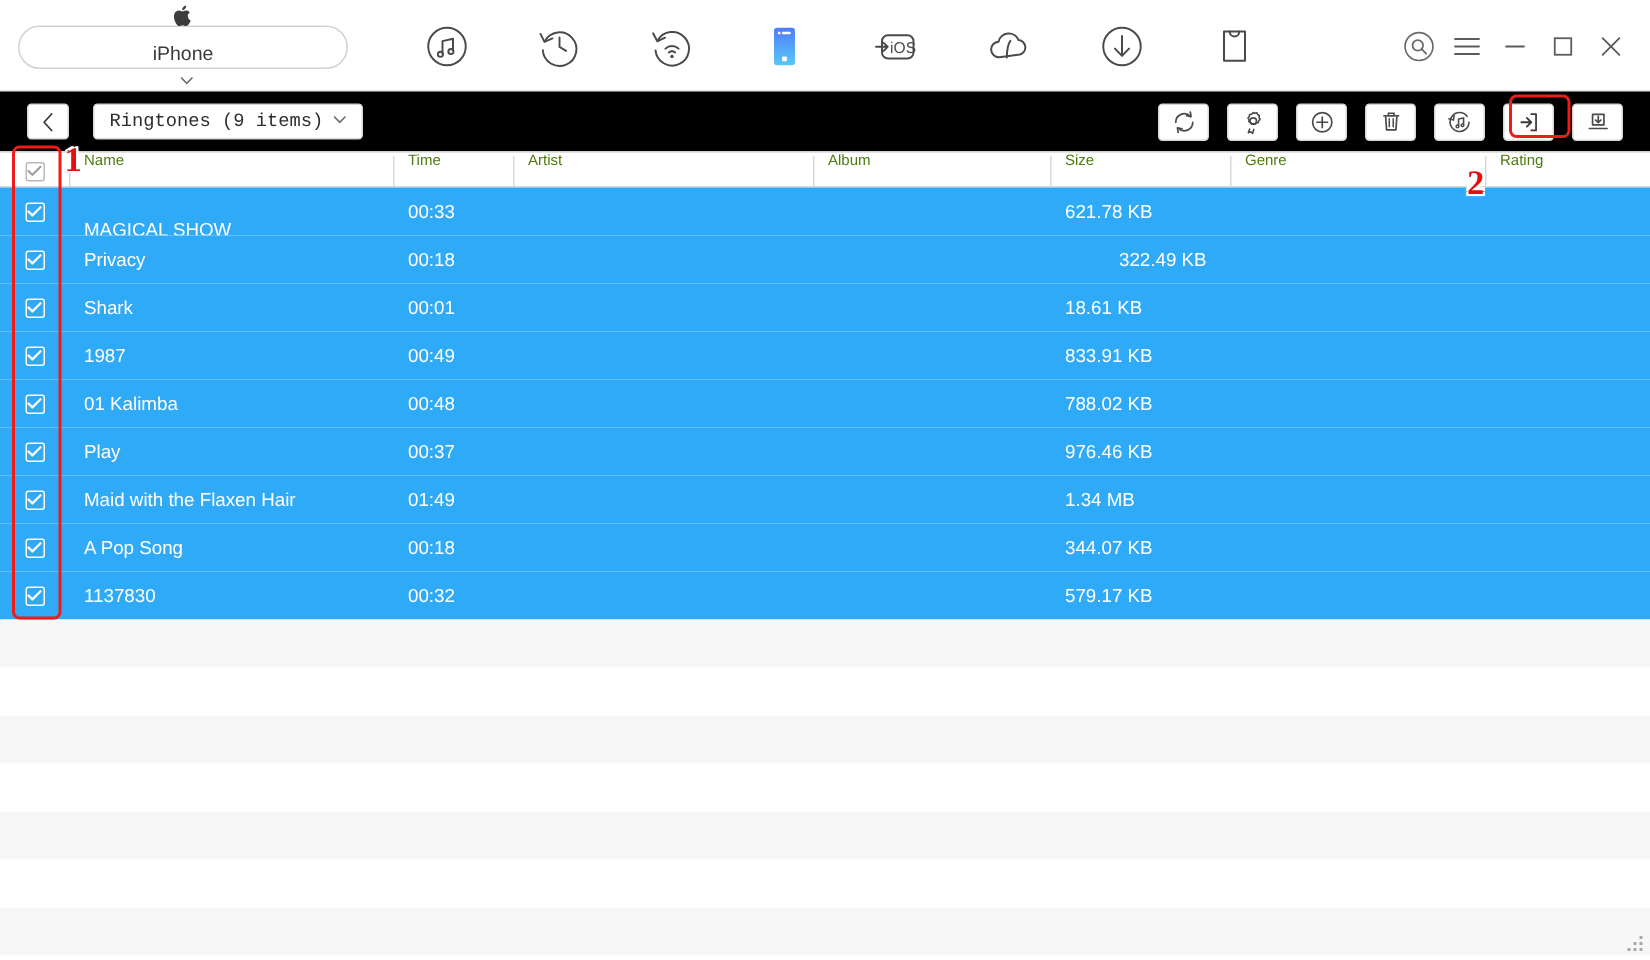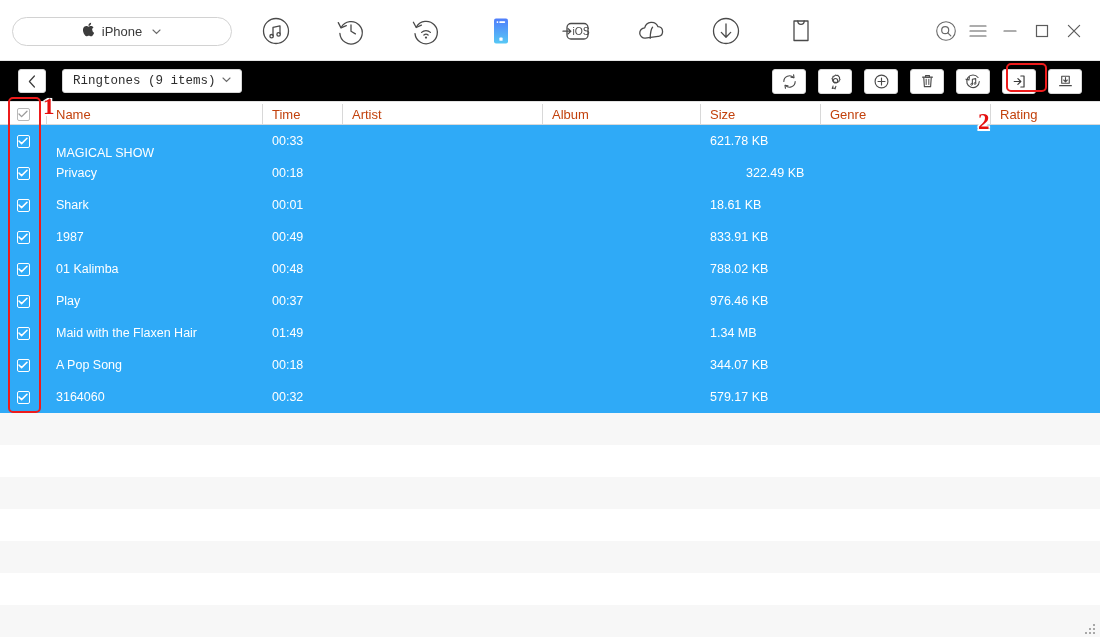--- a/index.html
+++ b/index.html
@@ -21,32 +21,32 @@
     align-items: center;
   }
   .device-pill {
     position: absolute; left: 12px; top: 17px;
     width: 220px; height: 29px;
     border: 1px solid #d2d2d2;
     border-radius: 15px;
     background: #fff;
     display: flex; align-items: center; justify-content: center;
     gap: 6px;
-    font-size: 13px; color: #3a3a3a;
+    font-size: 13px; color: #3a3a3a; flex-direction: column;
   }
   .apple-glyph { font-size: 15px; line-height: 1; color: #3c3c3c; position: relative; top: -1px; }
   .pill-caret { font-size: 9px; color: #6b6b6b; margin-left: 4px; }
 
   .nav-icons {
     position: absolute; left: 260px; top: 0;
     height: 61px; display: flex; align-items: center;
   }
   .nav-icon {
     width: 75px; height: 61px;
-    display: flex; align-items: center; justify-content: flex-start;
+    display: flex; align-items: center; justify-content: center;
     cursor: pointer;
   }
   .nav-icon svg { display: block; }
 
   .win-ctrls {
     position: absolute; right: 10px; top: 0; height: 61px;
     display: flex; align-items: center; gap: 0px;
   }
   .win-btn {
     width: 32px; height: 40px;
@@ -96,22 +96,22 @@
   .table-wrap { position: relative; width: 1100px; }
   .thead {
     position: relative;
     height: 24px;
     background: #fff;
     border-bottom: 1px solid #d9d9d9;
     border-top: 1px solid #e2e2e2;
   }
   .th {
     position: absolute; top: 0; height: 24px;
-    display: flex; align-items: center;
-    font-size: 13px; color: #c2410c;
+    display: flex; align-items: flex-start;
+    font-size: 10px; color: #4d7c0f;
     padding-left: 10px;
   }
   .th .divline {
     position: absolute; left: 0; top: 2px; bottom: 2px;
     width: 1px; background: #d8d8d8;
   }
   .th-check {
     position: absolute; left: 0; top: 0; width: 46px; height: 24px;
     display: flex; align-items: center; justify-content: center;
   }
@@ -555,21 +555,21 @@
         <div class="cell" style="left: 990px; width: 110px;"></div>
       </div>
       <div class="row">
         <div class="row-check">
           <span class="cb-w">
             <svg width="10" height="8" viewBox="0 0 10 8">
               <path d="M1 4l2.6 2.6L9 1.2" fill="none" stroke="#ffffff" stroke-width="1.5" stroke-linecap="round" stroke-linejoin="round"></path>
             </svg>
           </span>
         </div>
-        <div class="cell" style="left: 46px; width: 216px;">3164060</div>
+        <div class="cell" style="left: 46px; width: 216px;">1137830</div>
         <div class="cell" style="left: 262px; width: 80px;">00:32</div>
         <div class="cell" style="left: 342px; width: 200px;"></div>
         <div class="cell" style="left: 542px; width: 158px;"></div>
         <div class="cell" style="left: 700px; width: 120px;">579.17 KB</div>
         <div class="cell" style="left: 820px; width: 170px;"></div>
         <div class="cell" style="left: 990px; width: 110px;"></div>
       </div>
     </div>
 
   <div class="filler">

